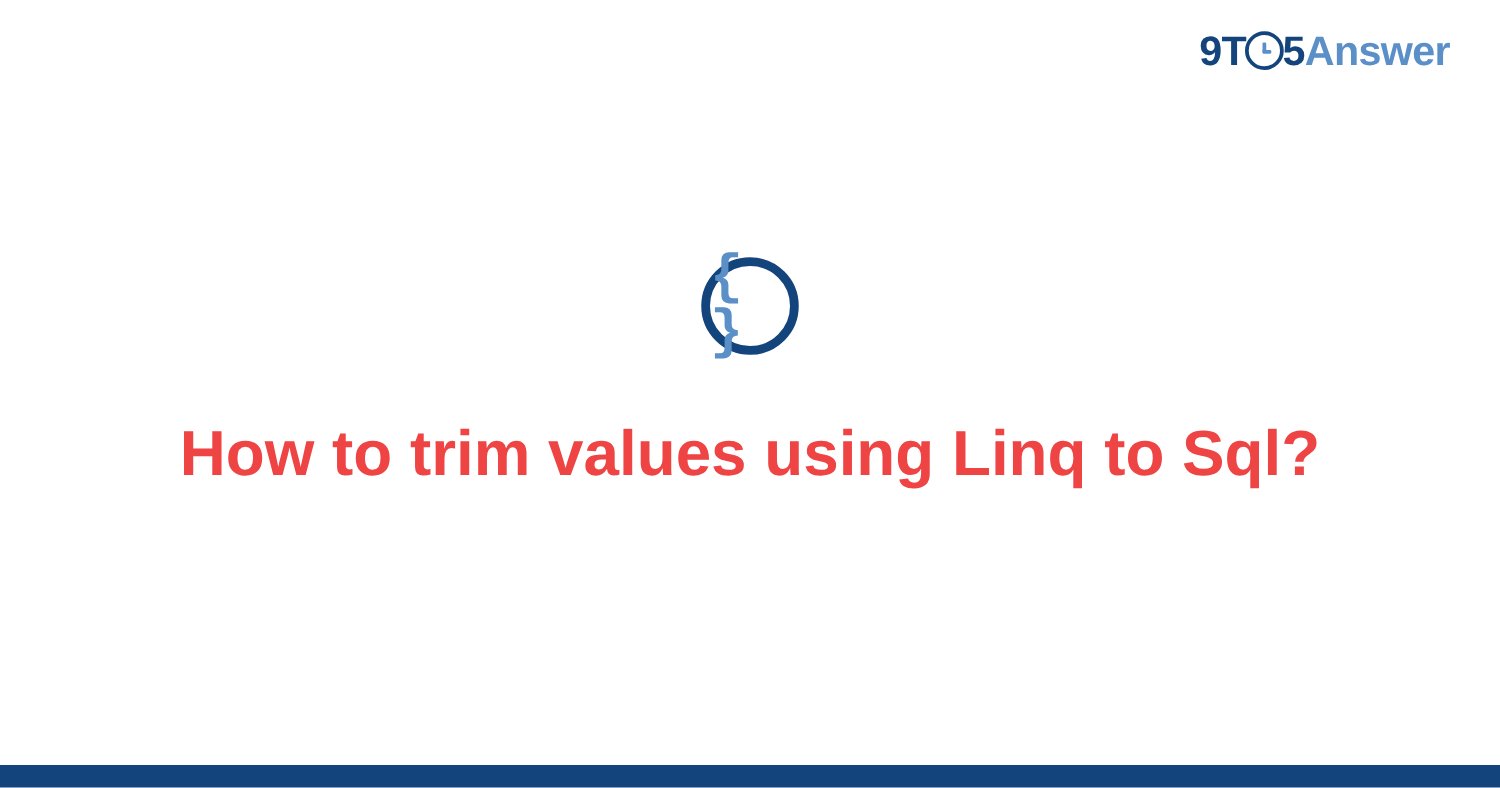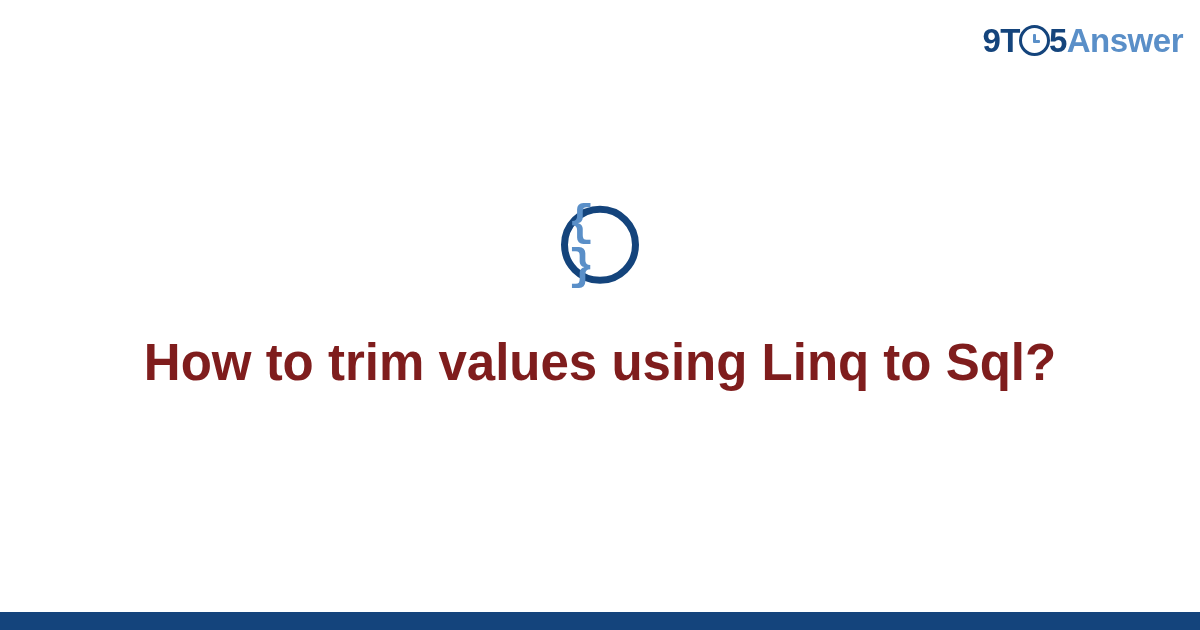--- a/index.html
+++ b/index.html
@@ -11,21 +11,21 @@
       width: 1200px;
       height: 630px;
       background: #ffffff;
       font-family: Arial, Helvetica, sans-serif;
       position: relative;
       overflow: hidden;
     }
     .header {
       position: absolute;
       top: 22px;
-      right: 17px;
+      right: 40px;
       display: flex;
       align-items: center;
       margin-left: 20px;
     }
     .logo {
       font-size: 33px;
       font-weight: 600;
       letter-spacing: -0.5px;
     }
     .logo-9t {
@@ -99,21 +99,21 @@
       font-size: 44px;
       font-weight: 700;
       color: #5a8fc8;
       font-family: 'Courier New', monospace;
       letter-spacing: -2px;
       line-height: 1;
     }
     .title {
       font-size: 51px;
       font-weight: 700;
-      color: #7f1d1d;
+      color: #ef4444;
       text-align: center;
       max-width: 1050px;
       line-height: 1.22;
     }
     .footer-bar {
       position: absolute;
       bottom: 0;
       left: 0;
       width: 100%;
       height: 18px;

